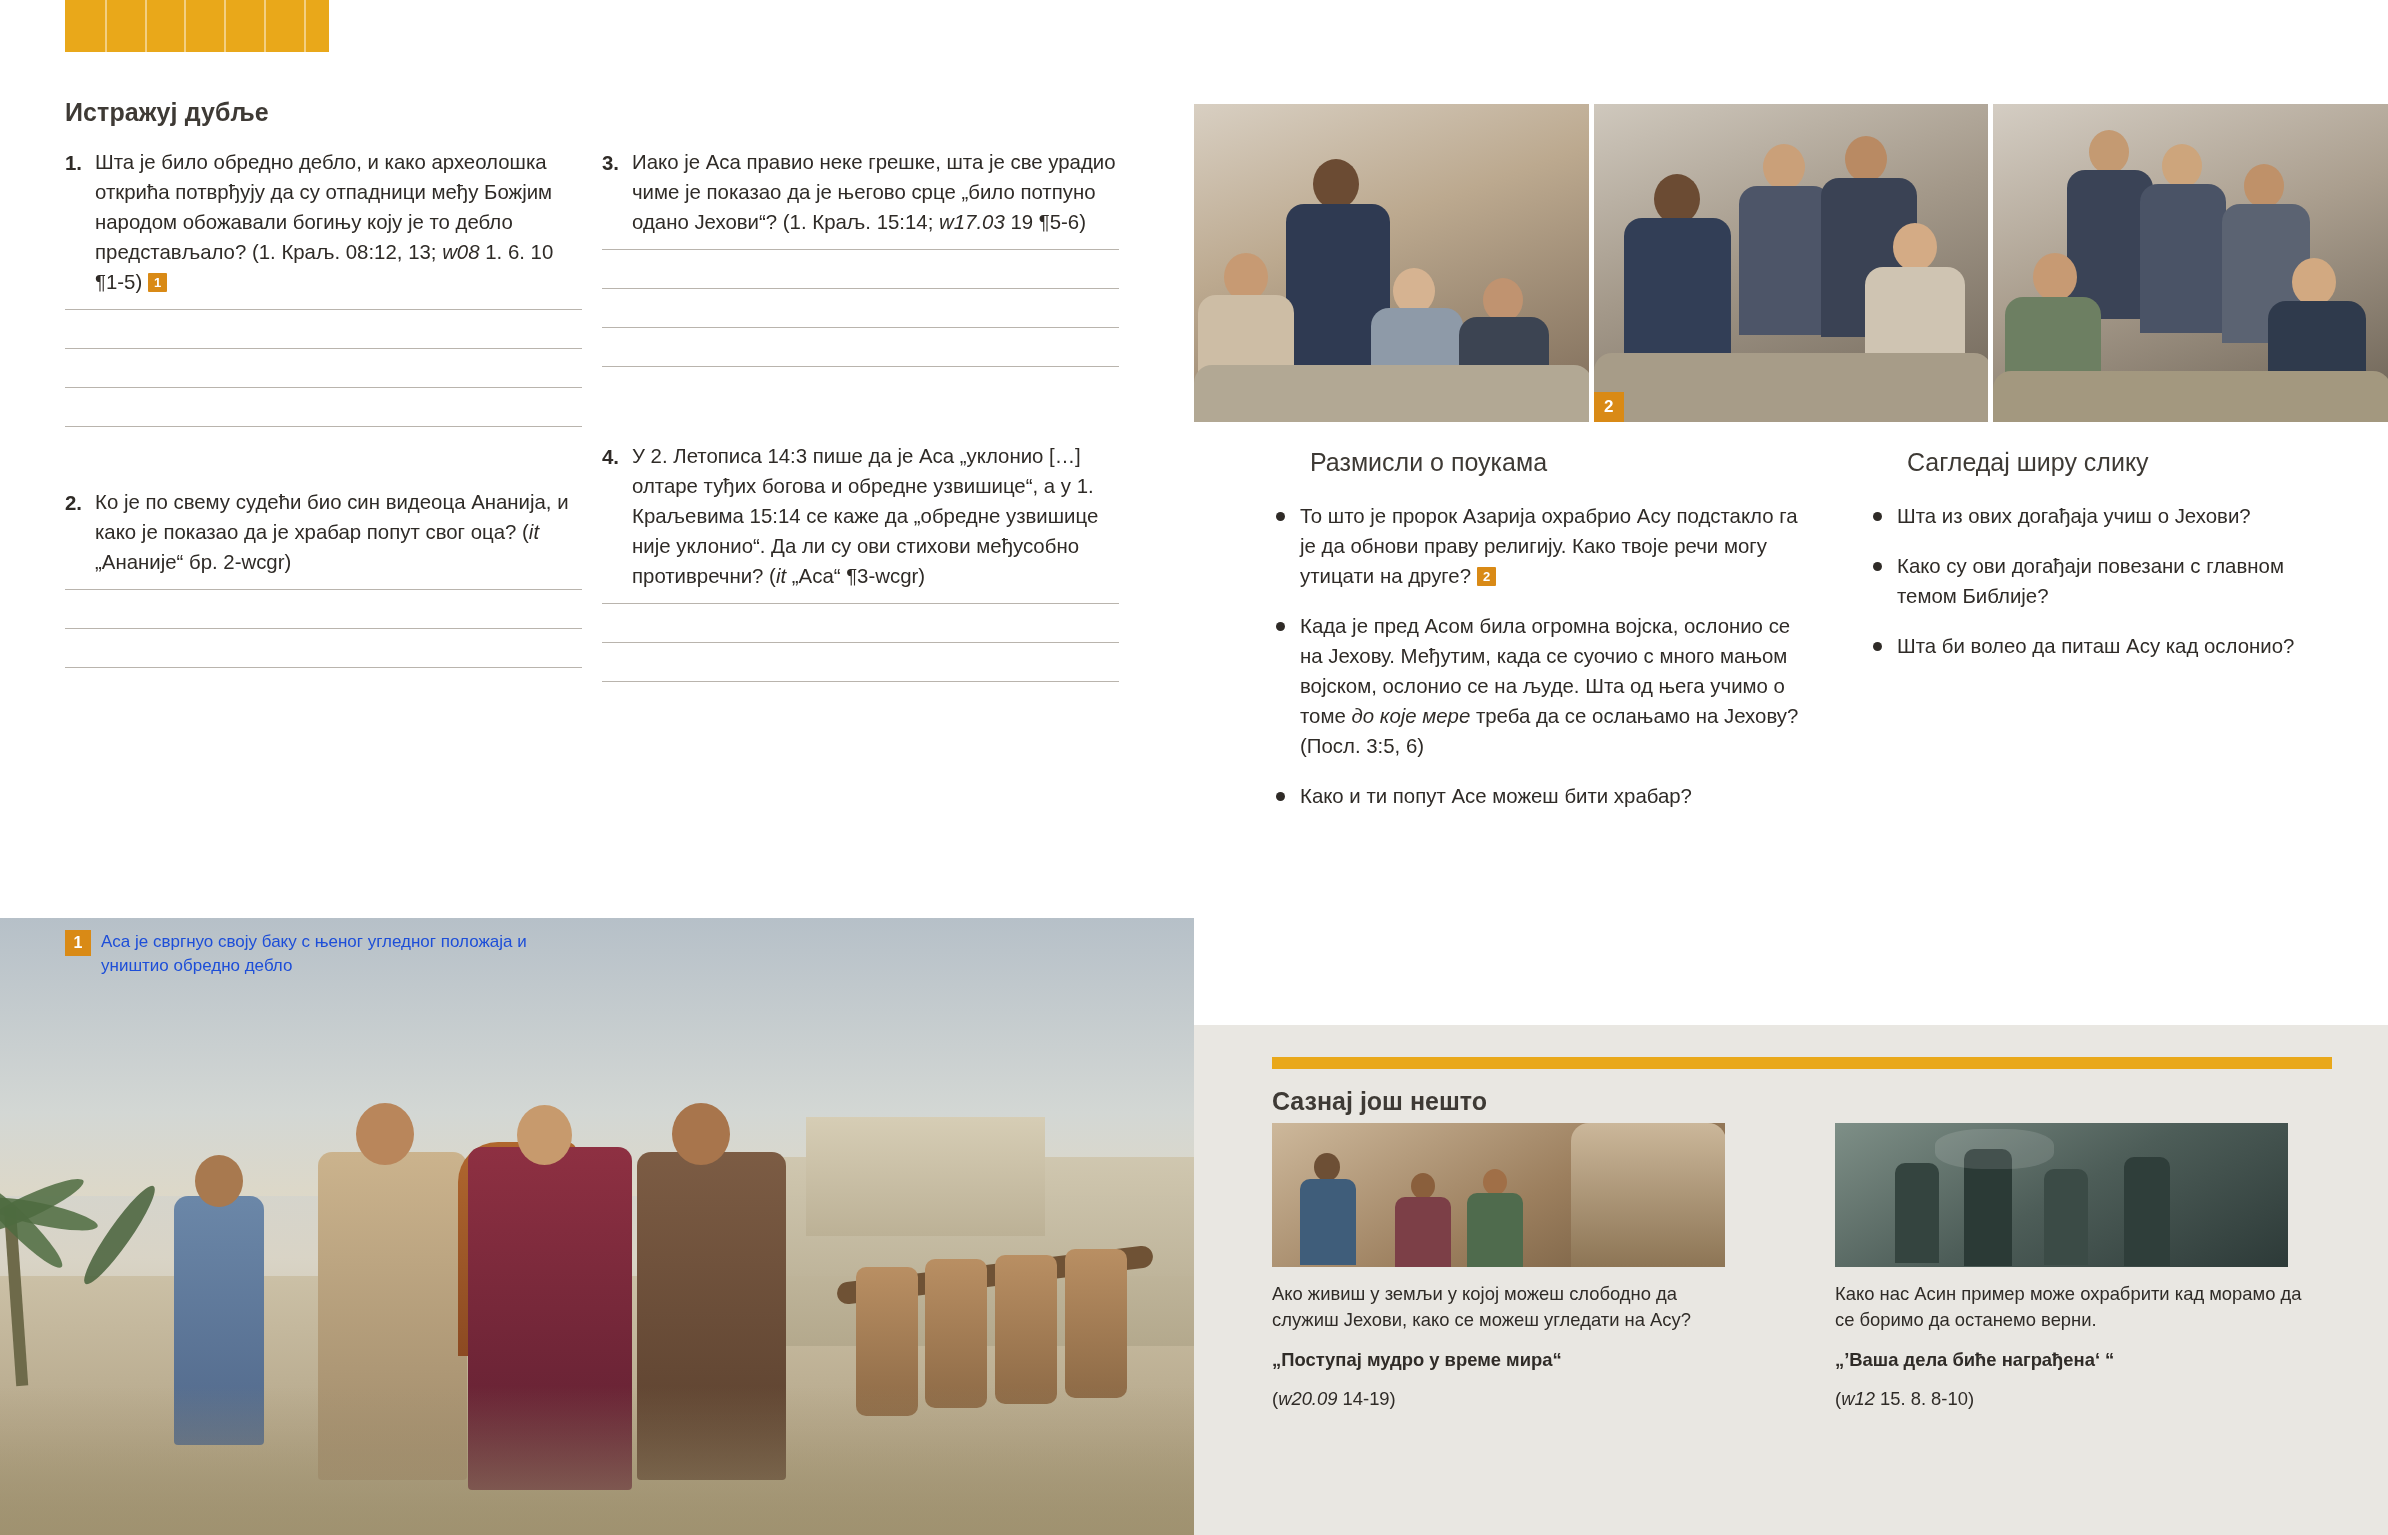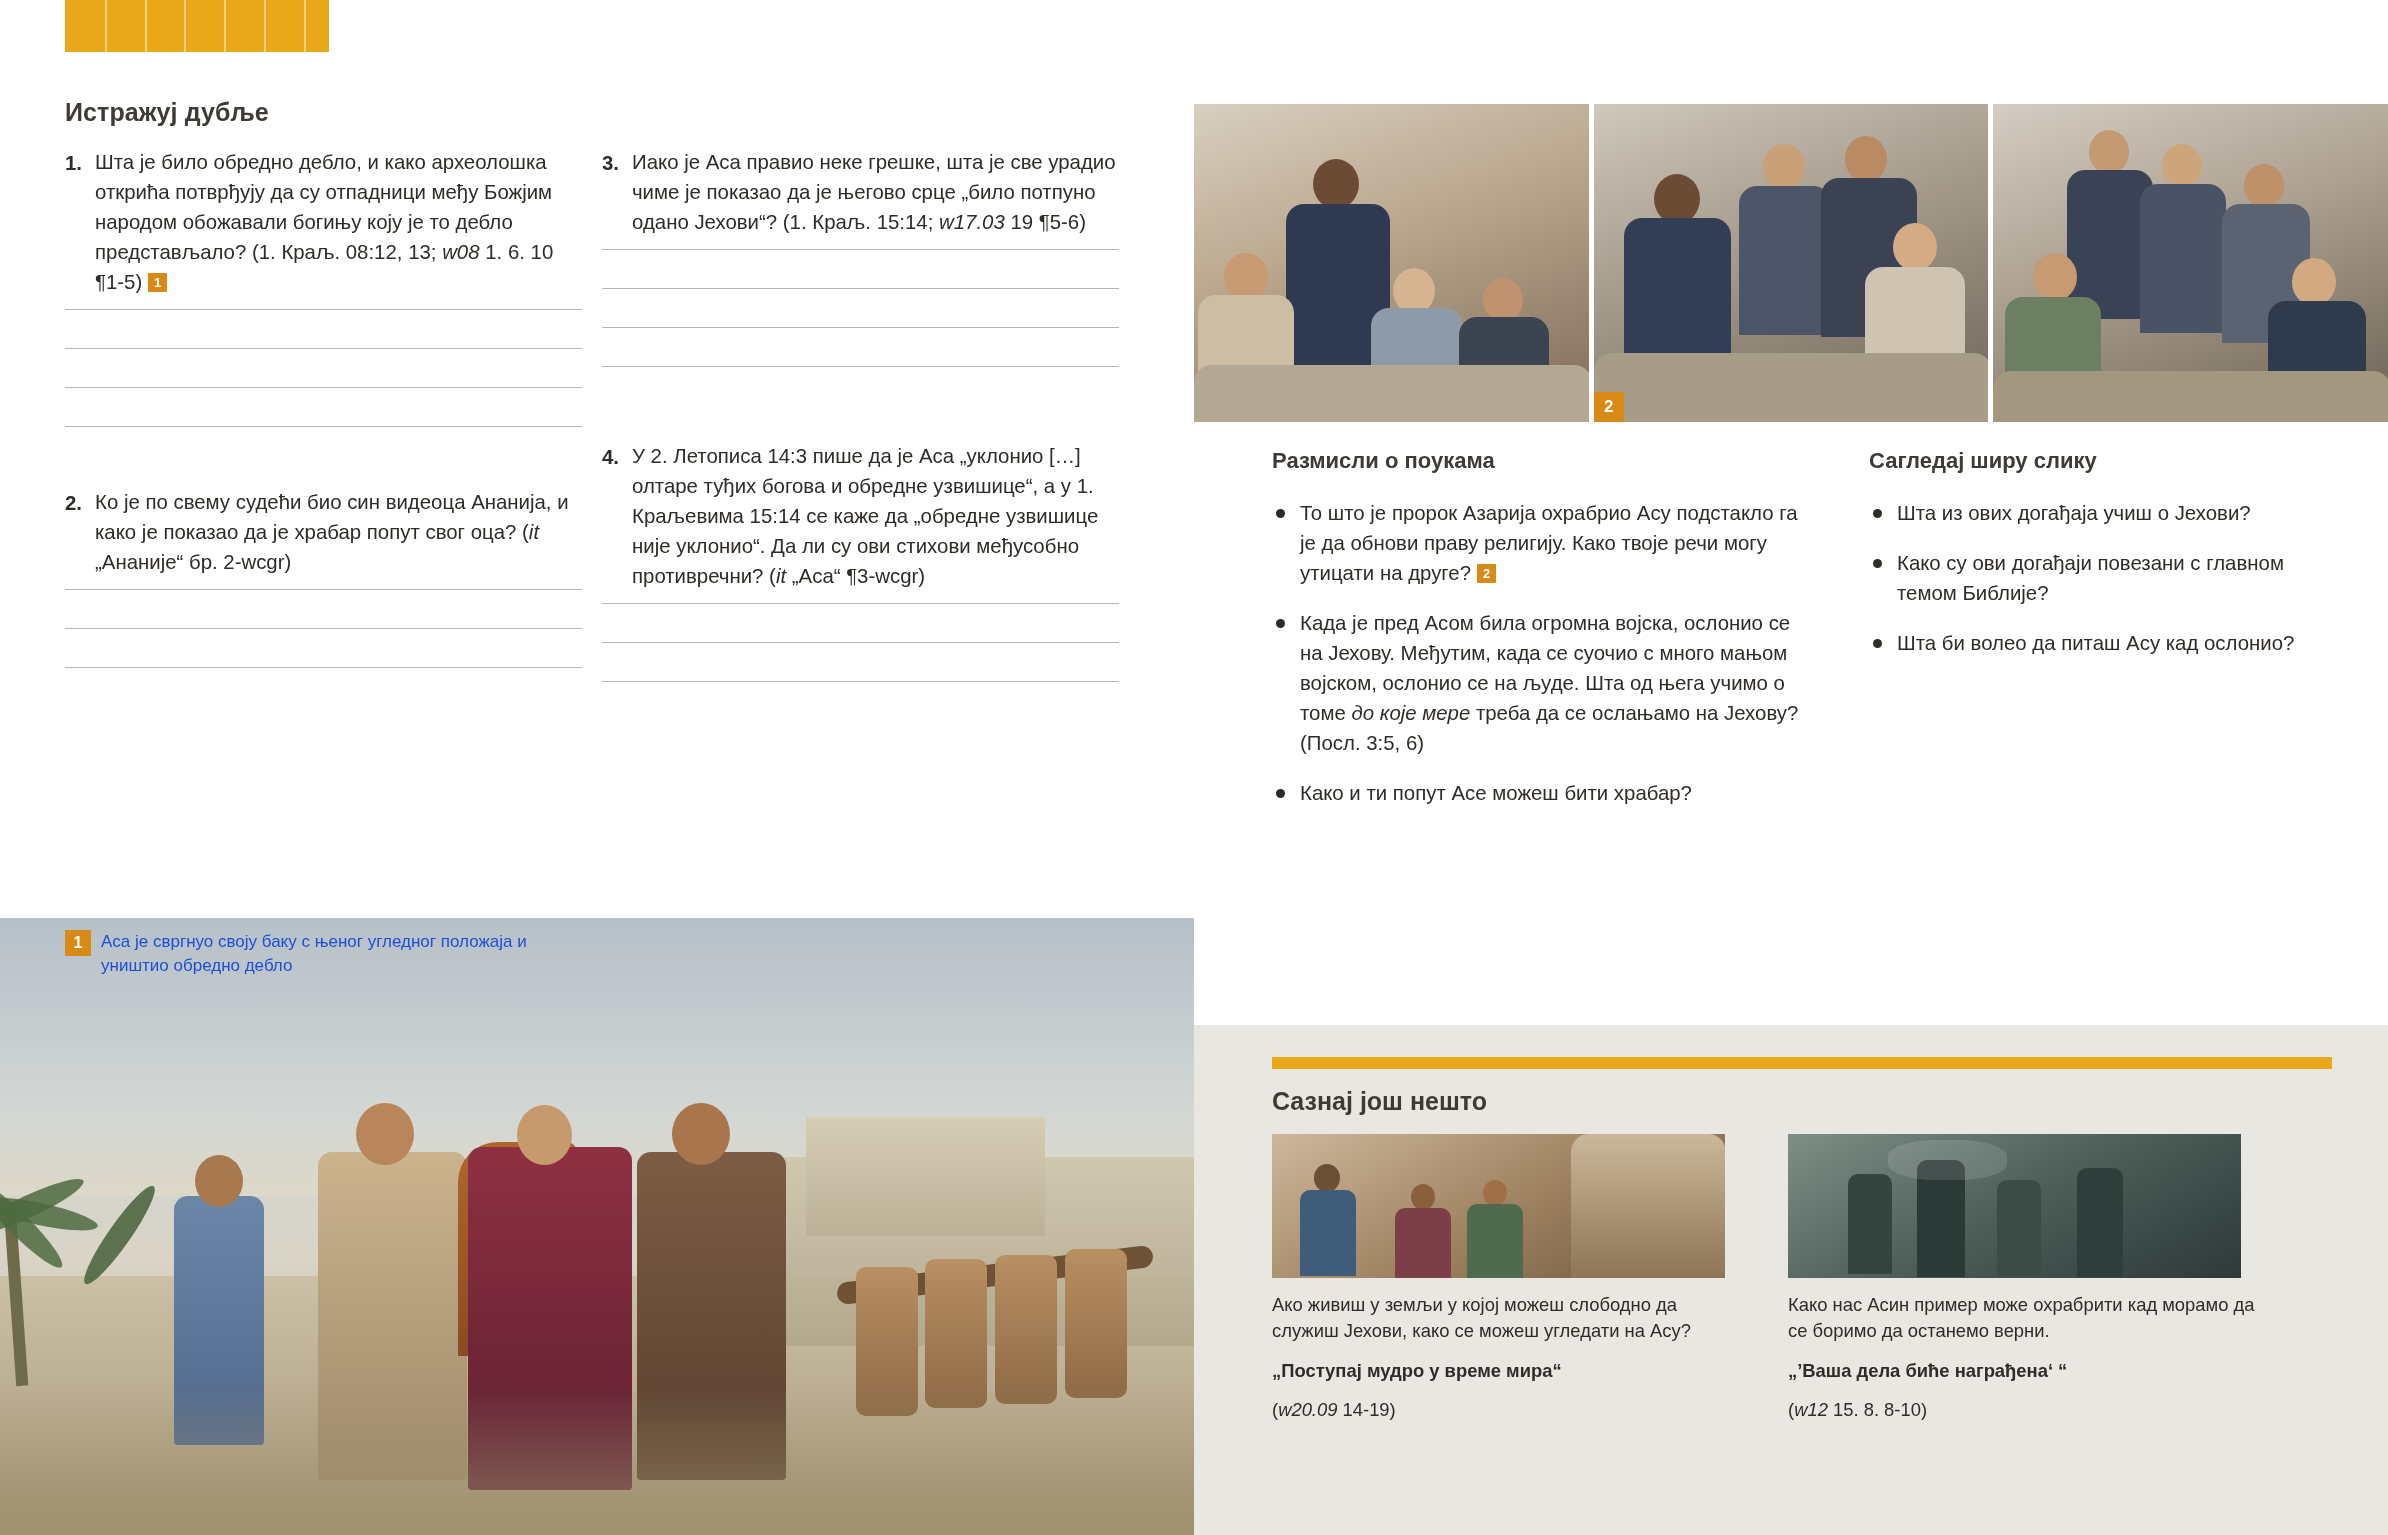--- a/index.html
+++ b/index.html
@@ -217,23 +217,24 @@
     width: 30px; height: 30px;
     line-height: 30px;
     text-align: center;
     background: #d98a16;
     color: #fff;
     font-size: 17px;
     font-weight: bold;
   }
 
   .rhead {
-    font-size: 22px;
-    font-weight: bold;
+    font-size: 25px;
+    font-weight: normal;
     color: #3e3a35;
+    margin-left: 38px;
   }
   .sec-lessons { position: absolute; left: 78px; top: 448px; width: 537px; }
   .sec-bigpic  { position: absolute; left: 675px; top: 448px; width: 478px; }
 
   ul.bullets { list-style: none; margin: 24px 0 0 0; padding: 0; }
   ul.bullets li {
     position: relative;
     padding-left: 28px;
     margin-bottom: 20px;
     font-size: 20.4px;
@@ -265,24 +266,24 @@
   }
   .learn-head {
     position: absolute;
     left: 78px; top: 62px;
     font-size: 25px;
     font-weight: bold;
     color: #3e3a35;
   }
   .learn-items {
     position: absolute;
-    left: 78px; top: 109px;
+    left: 78px; top: 98px;
     width: 1060px;
     display: flex;
-    gap: 48px;
+    gap: 95px;
   }
   .learn-item { width: 468px; }
   .thumb {
     width: 453px; height: 144px;
     overflow: hidden;
     position: relative;
   }
   .thumb.t1 { background: linear-gradient(150deg,#cdb89b 0%,#9c7f5e 55%,#6e573c 100%); }
   .thumb.t2 { background: linear-gradient(150deg,#7e8f87 0%,#4d5d58 50%,#2d3a38 100%); }
   .learn-desc {

